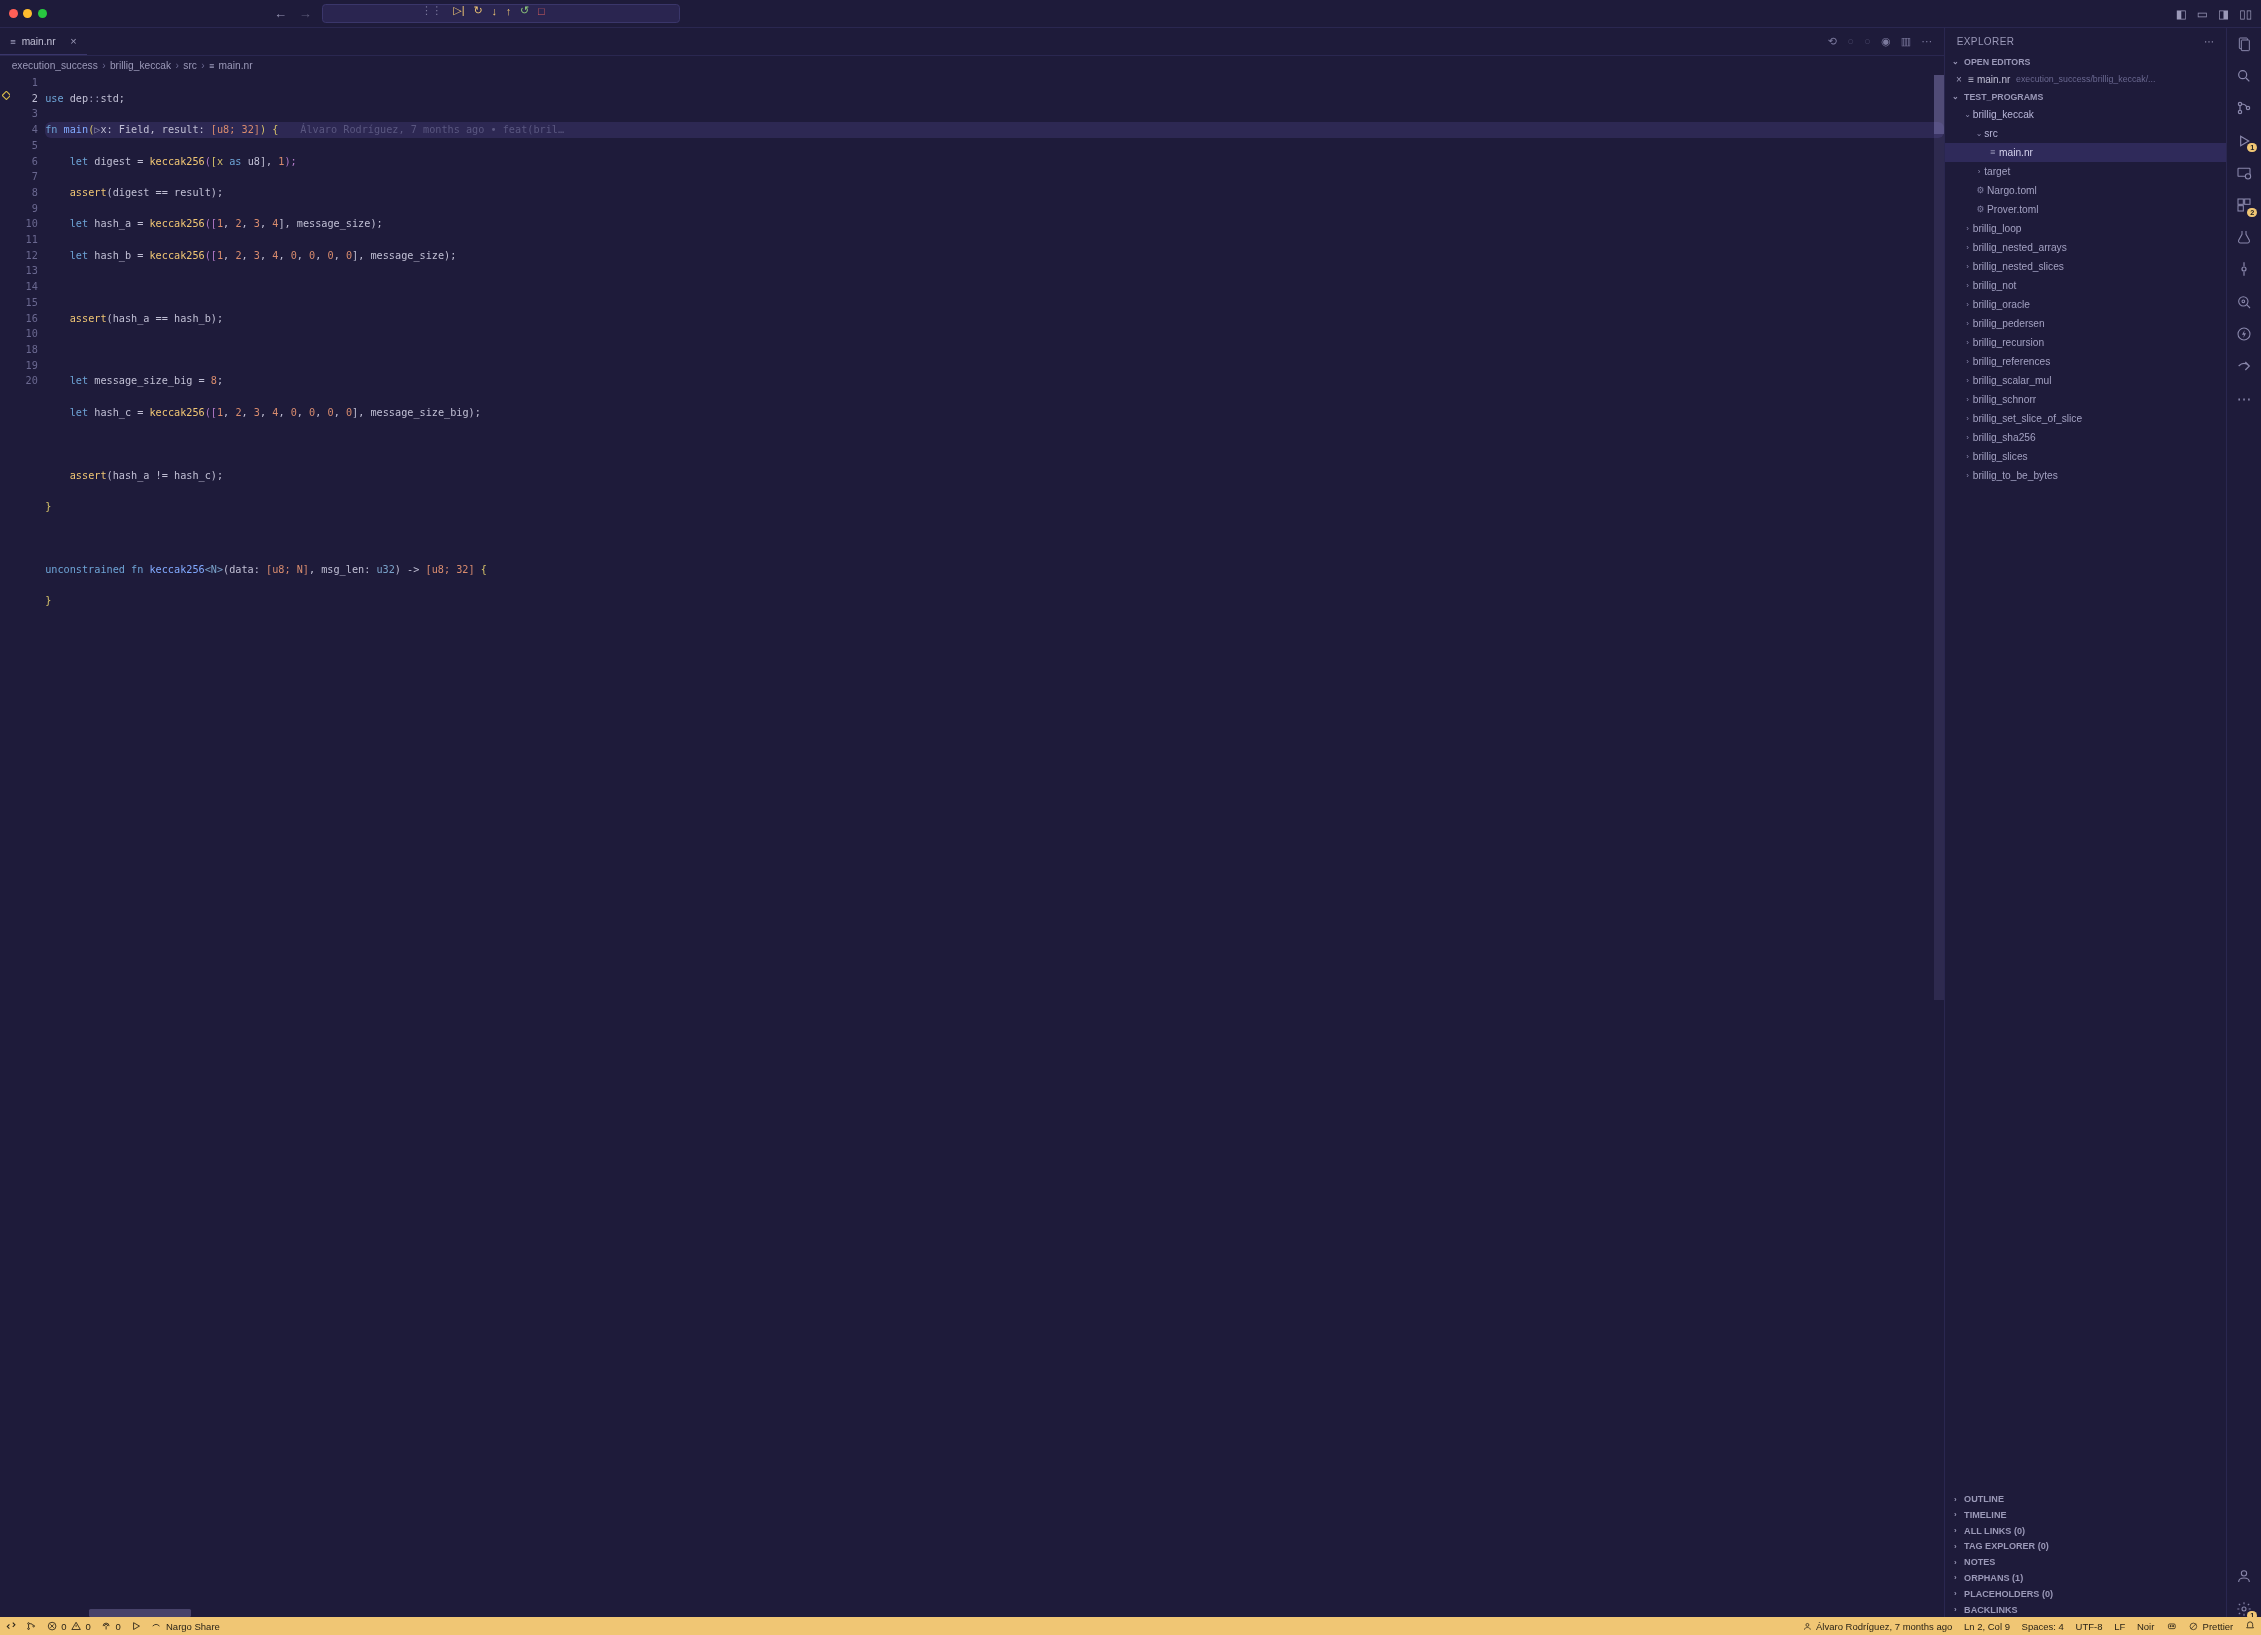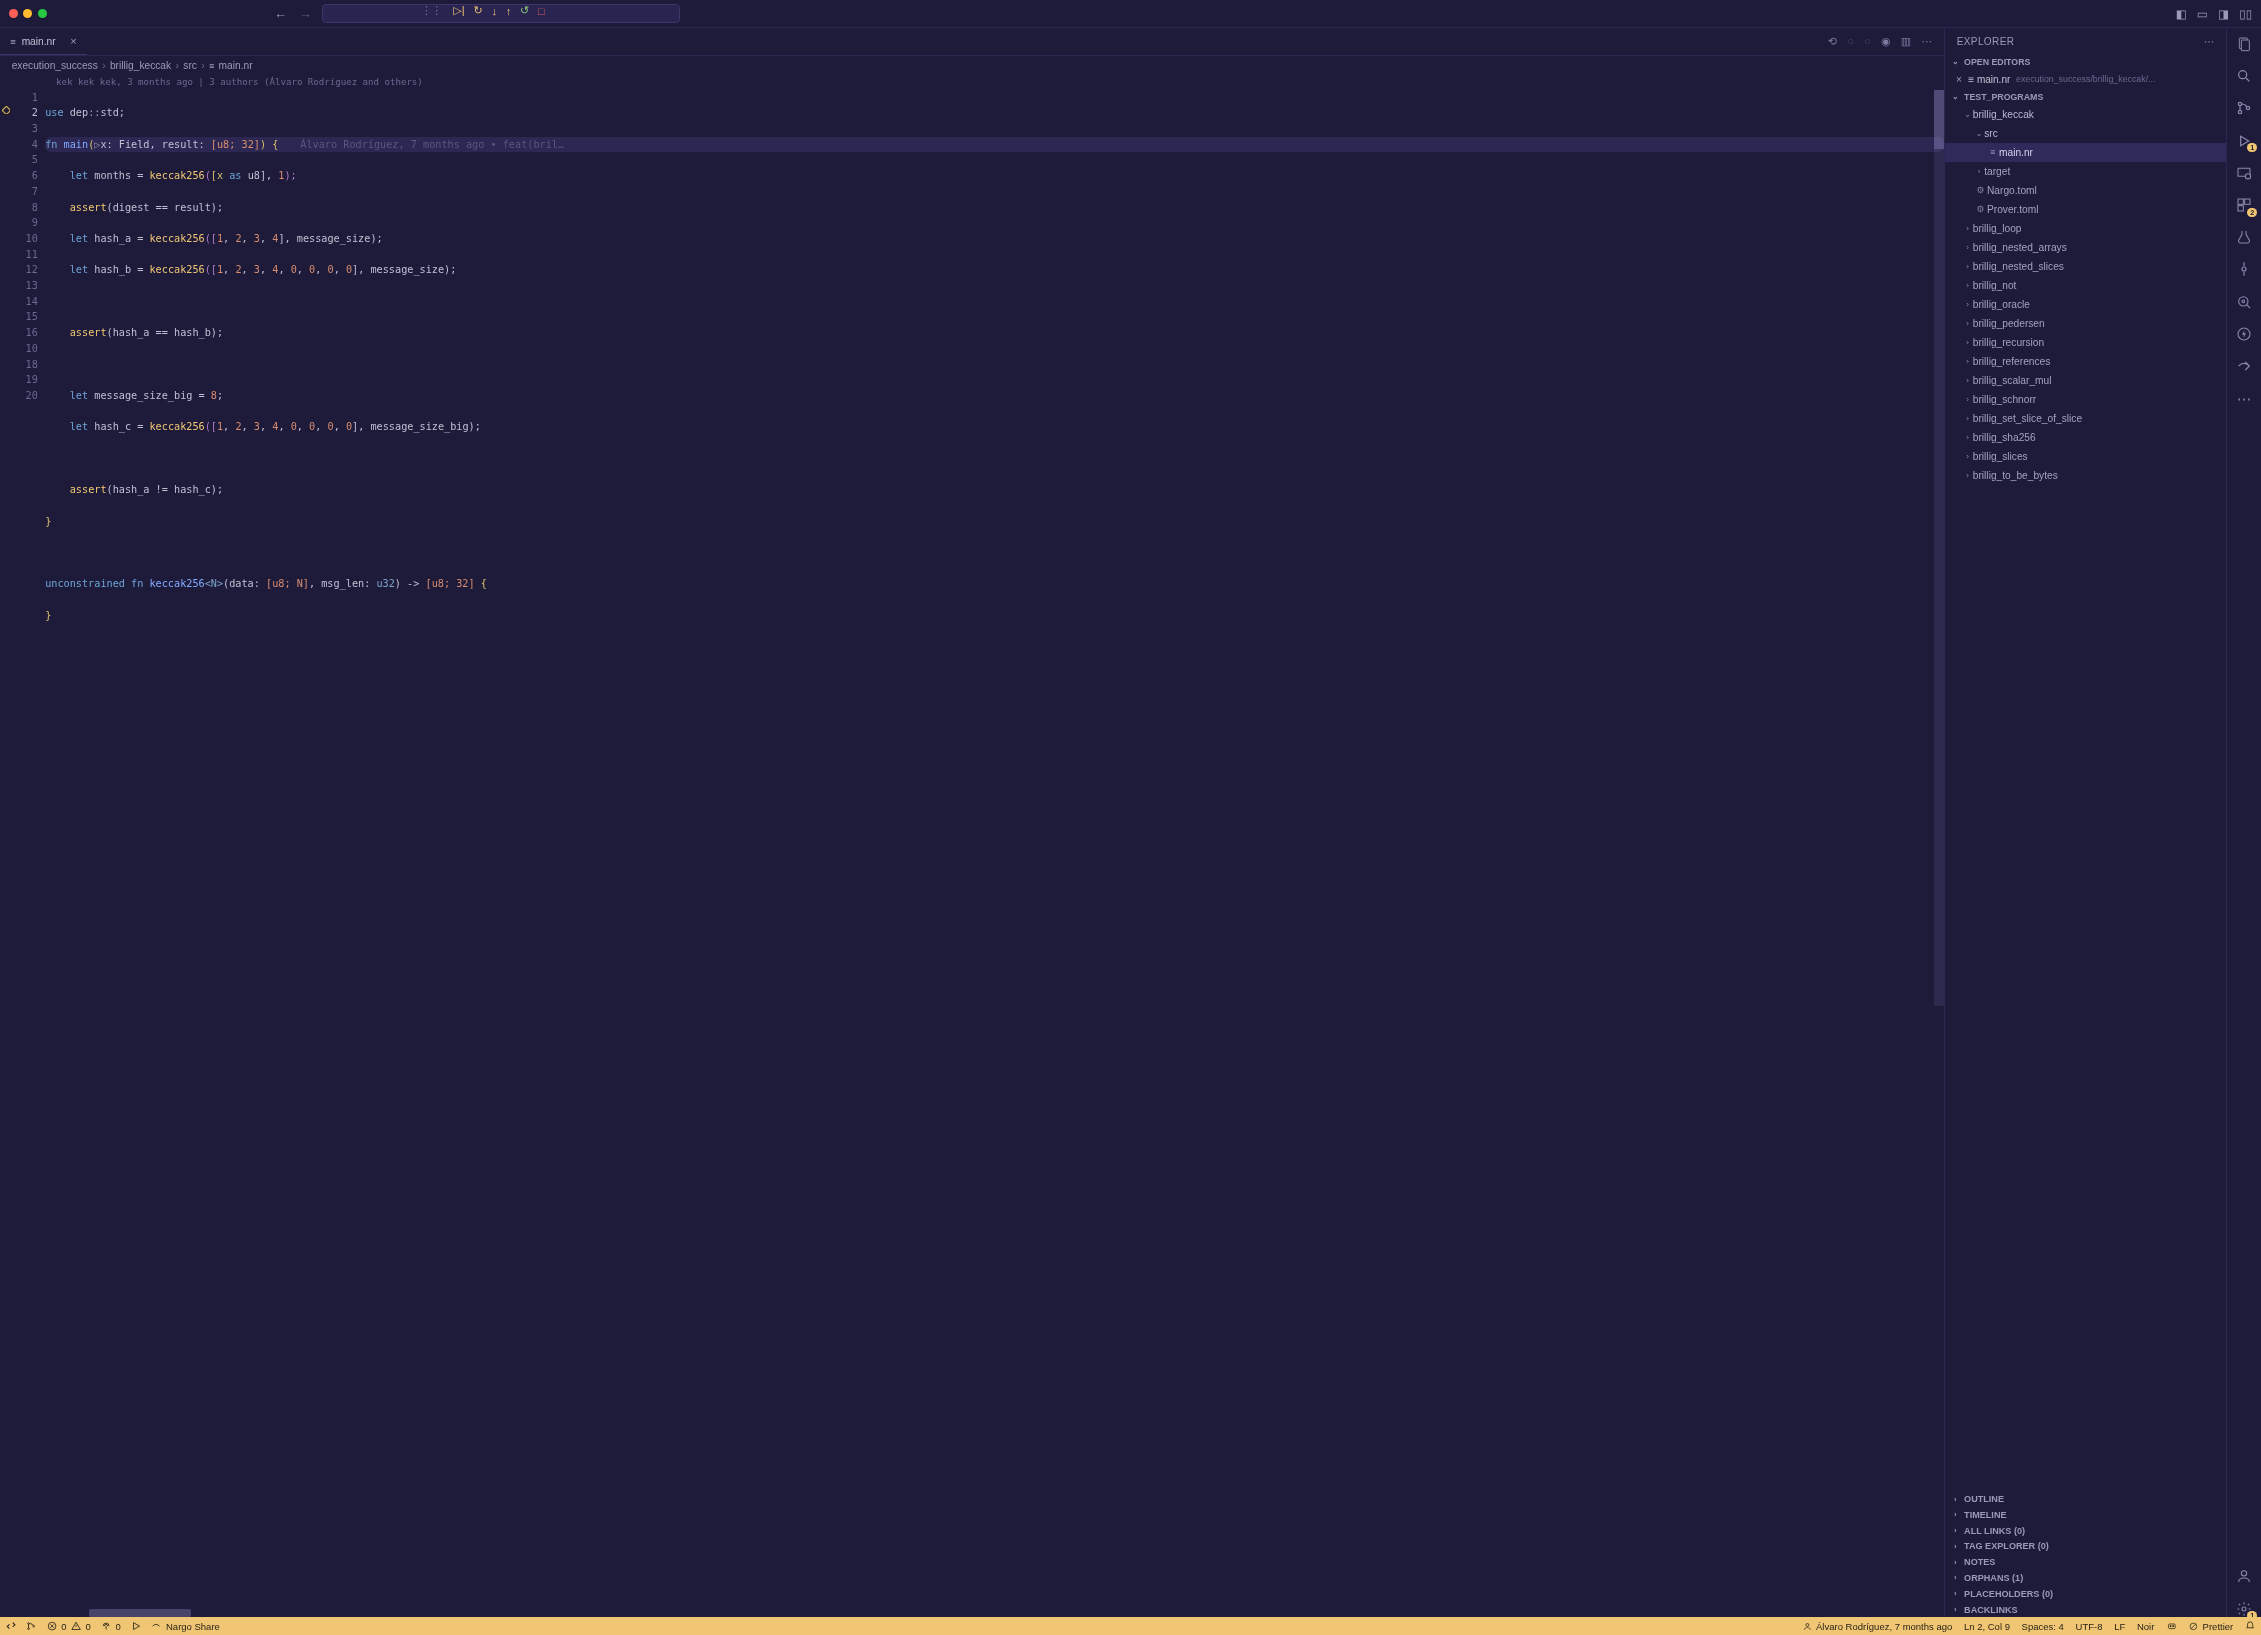--- a/index.html
+++ b/index.html
@@ -174,21 +174,20 @@
       <span>execution_success</span>
       <span class="sep">›</span>
       <span>brillig_keccak</span>
       <span class="sep">›</span>
       <span>src</span>
       <span class="sep">›</span>
       <span class="file-ic">≡</span>
       <span>main.nr</span>
     </div>
 
-    <div class="lens-line">kek kek kek, 3 months ago | 3 authors (Álvaro Rodríguez and others)</div>
 
     <div class="code-area">
       <div class="bp-gutter" style="top:16px;">
         <svg width="8.8" height="8.8" viewBox="0 0 12 12">
             <path d="M2 2 L10 2 L10 10 L2 10 Z" fill="none" stroke="#d6b84a" stroke-width="1.5" transform="rotate(45 6 6)"></path>
           </svg>
       </div>
       <div class="left-gutter"></div>
       <div class="lineno-col">
         <div>1</div>
@@ -208,21 +207,21 @@
           <div>15</div>
           <div>16</div>
           <div>10</div>
           <div>18</div>
           <div>19</div>
           <div>20</div>
       </div>
       <div class="code-lines">
 <div class="line"><span class="kw">use</span><span class="ident"> dep</span><span class="pathdim">::</span><span class="ident">std</span><span class="punct">;</span></div>
 <div class="line hl-line"><span class="kw">fn</span><span class="fn"> main</span><span class="bracket1">(</span><span style="color:#8a88ac">▷</span><span class="ident">x</span><span class="ident">: Field</span><span class="ident">, result: </span><span class="num">[u8; 32]</span><span class="bracket1">) {</span><span class="inline-lens">Álvaro Rodríguez, 7 months ago • feat(bril…</span></div>
-<div class="line">    <span class="kw">let</span><span class="ident"> months = </span><span class="call">keccak256</span><span class="bracket2">(</span><span class="bracket1">[x </span><span class="kw">as</span><span class="ident"> u8]</span><span class="punct">, </span><span class="num">1</span><span class="bracket2">);</span></div>
+<div class="line">    <span class="kw">let</span><span class="ident"> digest = </span><span class="call">keccak256</span><span class="bracket2">(</span><span class="bracket1">[x </span><span class="kw">as</span><span class="ident"> u8]</span><span class="punct">, </span><span class="num">1</span><span class="bracket2">);</span></div>
 <div class="line">    <span class="call">assert</span><span class="ident">(digest == result);</span></div>
 <div class="line">    <span class="kw">let</span><span class="ident"> hash_a = </span><span class="call">keccak256</span><span class="bracket2">([</span><span class="num">1</span><span class="punct">, </span><span class="num">2</span><span class="punct">, </span><span class="num">3</span><span class="punct">, </span><span class="num">4</span><span class="ident">], message_size);</span></div>
 <div class="line">    <span class="kw">let</span><span class="ident"> hash_b = </span><span class="call">keccak256</span><span class="bracket2">([</span><span class="num">1</span><span class="punct">, </span><span class="num">2</span><span class="punct">, </span><span class="num">3</span><span class="punct">, </span><span class="num">4</span><span class="punct">, </span><span class="num">0</span><span class="punct">, </span><span class="num">0</span><span class="punct">, </span><span class="num">0</span><span class="punct">, </span><span class="num">0</span><span class="ident">], message_size);</span></div>
 <div class="line"> </div>
 <div class="line">    <span class="call">assert</span><span class="ident">(hash_a == hash_b);</span></div>
 <div class="line"> </div>
 <div class="line">    <span class="kw">let</span><span class="ident"> message_size_big = </span><span class="num">8</span><span class="punct">;</span></div>
 <div class="line">    <span class="kw">let</span><span class="ident"> hash_c = </span><span class="call">keccak256</span><span class="bracket2">([</span><span class="num">1</span><span class="punct">, </span><span class="num">2</span><span class="punct">, </span><span class="num">3</span><span class="punct">, </span><span class="num">4</span><span class="punct">, </span><span class="num">0</span><span class="punct">, </span><span class="num">0</span><span class="punct">, </span><span class="num">0</span><span class="punct">, </span><span class="num">0</span><span class="ident">], message_size_big);</span></div>
 <div class="line"> </div>
 <div class="line">    <span class="call">assert</span><span class="ident">(hash_a != hash_c);</span></div>

